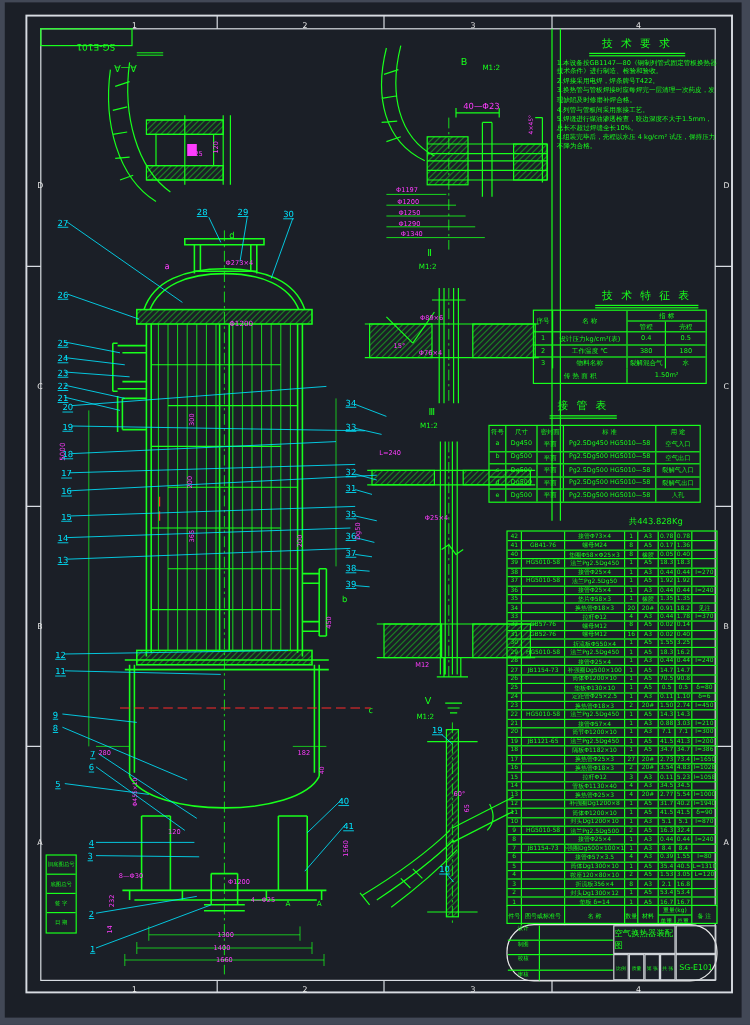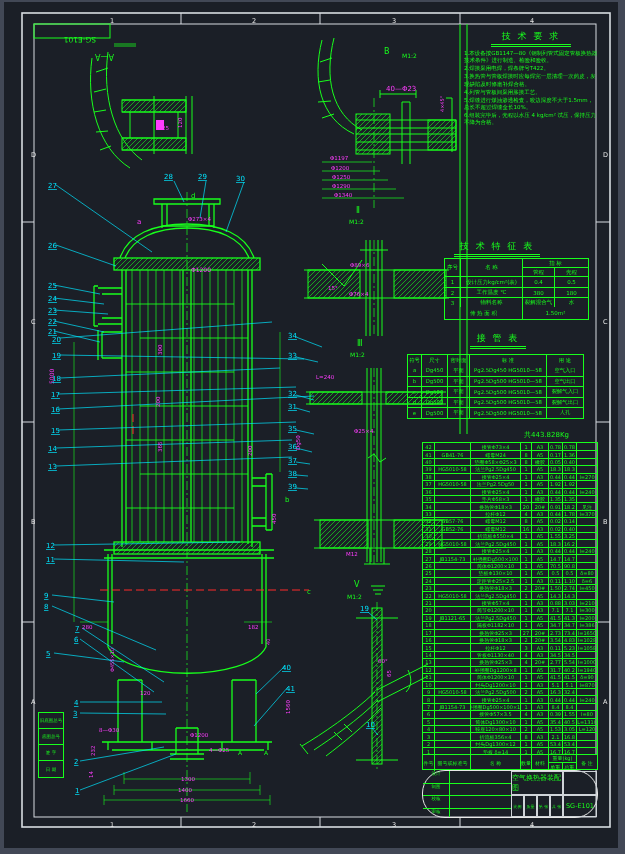--- a/index.html
+++ b/index.html
@@ -295,21 +295,21 @@
       <div>3.换热管与管板焊接时应每焊完一层清理一次药皮，发现缺陷及时修磨补焊合格。</div>
       <div>4.列管与管板间采用胀接工艺。</div>
       <div>5.焊缝进行煤油渗透检查，咬边深度不大于1.5mm，总长不超过焊缝全长10%。</div>
       <div>6.组装完毕后，壳程以水压 4 kg/cm² 试压，保持压力不降为合格。</div>
     </div>
   </div>
 
   
 
   
-  <div class="abs blocktitle" style="left:450px;top:238px;width:86px;">技 术 特 征 表</div>
+  <div class="abs blocktitle" style="left:492px;top:238px;width:86px;">技 术 特 征 表</div>
 
   
   <div class="abs" style="left:440px;top:256px;width:145px;border:1px solid #18ff1c;box-sizing:border-box;">
     <div class="chead" style="height:9px;">
       <div class="chcell" style="width:16px;height:18px;">序号</div>
       <div class="chcell" style="width:62px;height:18px;">名   称</div>
       <div class="chcell" style="width:65px;height:9px;border-right:none;">指   标</div>
     </div>
     <div class="chead" style="height:9px;margin-left:78px;">
       <div class="chcell" style="width:32px;height:9px;">管程</div>
@@ -335,21 +335,21 @@
             <div class="tcell c3">水</div>
           </div>
         </div>
     <div class="chead" style="height:12px;">
       <div class="chcell" style="width:78px;height:12px;border-bottom:none;">传 热 面 积</div>
       <div class="chcell" style="width:65px;height:12px;border-bottom:none;border-right:none;">1.50m²</div>
     </div>
   </div>
 
   
-  <div class="abs blocktitle" style="left:466px;top:330px;width:56px;">接  管  表</div>
+  <div class="abs blocktitle" style="left:454px;top:330px;width:56px;">接  管  表</div>
 
   
   <div class="abs" style="left:403px;top:352px;width:177px;border:1px solid #18ff1c;box-sizing:border-box;">
     <div class="chead" style="height:10px;font-size:5.3px;">
       <div class="chcell" style="width:14px;border-bottom:none;">符号</div>
       <div class="chcell" style="width:26px;border-bottom:none;">尺寸</div>
       <div class="chcell" style="width:22px;border-bottom:none;">密封面</div>
       <div class="chcell" style="width:77px;border-bottom:none;">标      准</div>
       <div class="chcell" style="width:36px;border-bottom:none;border-right:none;">用  途</div>
     </div>

